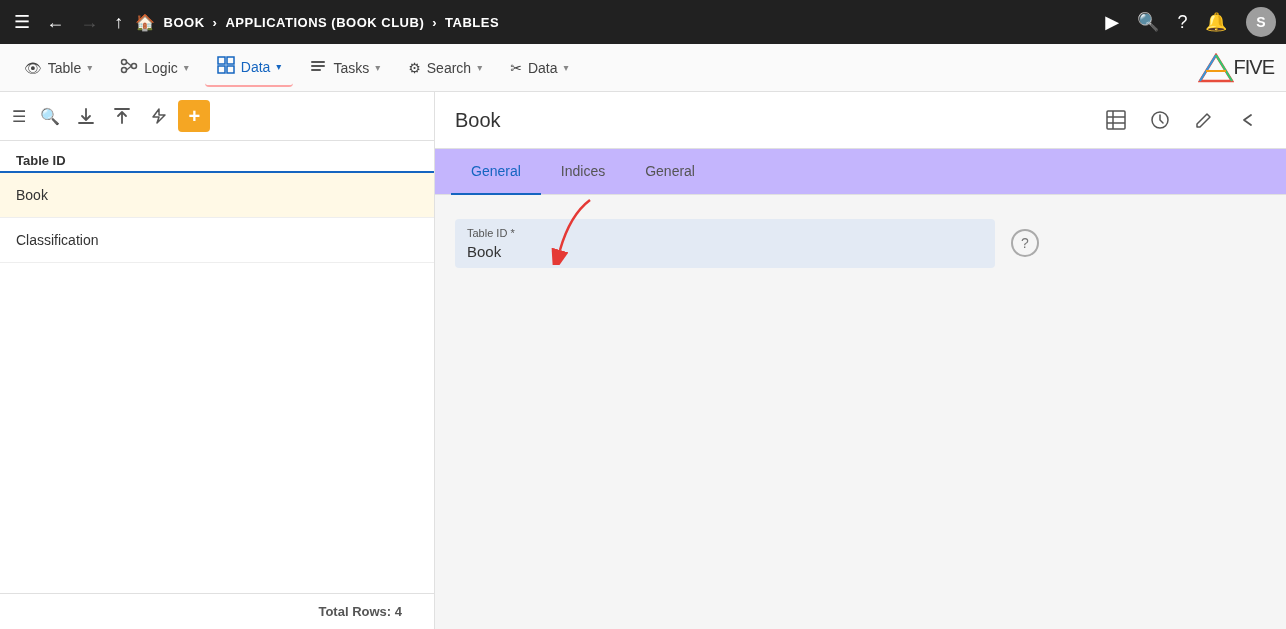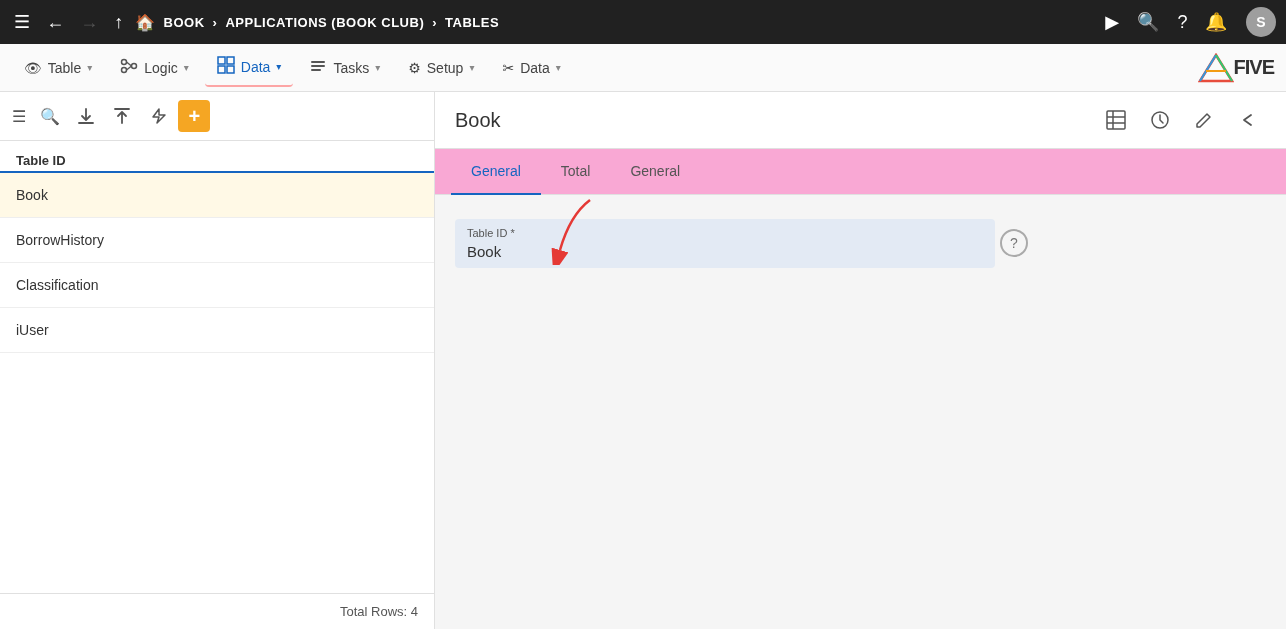--- a/index.html
+++ b/index.html
@@ -164,25 +164,25 @@
       padding: 14px 16px;
       border-bottom: 1px solid #eeeeee;
       cursor: pointer;
       font-size: 14px;
       color: #333;
     }
     .table-row.selected { background: #fff9e6; }
 
     
     .left-footer {
-      padding: 10px 16px;
+      padding: 10px 32px;
       border-top: 1px solid #e0e0e0;
       font-size: 13px;
       color: #555;
-      font-weight: 400;
+      font-weight: 700;
       text-align: right;
     }
 
     
     .right-panel {
       flex: 1;
       background: #f5f5f5;
       display: flex;
       flex-direction: column;
     }
@@ -215,21 +215,21 @@
       justify-content: center;
       color: #555;
       font-size: 18px;
       border-radius: 4px;
     }
 
     
     .tabs-bar {
       display: flex;
       align-items: center;
-      background: #f9a8d4;
+      background: #c4b5fd;
       padding: 0 16px;
       border-bottom: 1px solid #e0e0e0;
     }
     .tab {
       padding: 14px 20px;
       cursor: pointer;
       font-size: 14px;
       color: #555;
       border-bottom: 2px solid transparent;
       margin-bottom: -1px;
@@ -242,21 +242,21 @@
 
     
     .content-area {
       flex: 1;
       padding: 24px 20px;
       position: relative;
     }
     .form-field-container {
       display: flex;
       align-items: flex-start;
-      gap: 5px;
+      gap: 16px;
     }
     .form-field {
       background: #e3eaf4;
       border-radius: 4px;
       padding: 8px 12px;
       width: 540px;
     }
     .form-field label {
       display: block;
       font-size: 11px;
@@ -368,38 +368,38 @@
         <rect x="2" y="8" width="14" height="2" rx="1" fill="#555"></rect>
         <rect x="2" y="12" width="10" height="2" rx="1" fill="#555"></rect>
       </svg>
     </span>
     <span>Tasks</span>
     <span class="dropdown-arrow">▾</span>
   </div>
 
   <div class="nav-item">
     <span>⚙</span>
-    <span>Setup</span>
+    <span>Search</span>
     <span class="dropdown-arrow">▾</span>
   </div>
 
   <div class="nav-item">
     <span>✂</span>
     <span>Data</span>
     <span class="dropdown-arrow">▾</span>
   </div>
 
   <div class="five-logo-svg" style="margin-left:auto;">
     <svg width="36" height="30" viewBox="0 0 36 30">
       <polygon points="18,2 34,28 2,28" fill="none" stroke="#e74c3c" stroke-width="2.5"></polygon>
       <line x1="18" y1="2" x2="2" y2="28" stroke="#3498db" stroke-width="2"></line>
       <line x1="18" y1="2" x2="34" y2="28" stroke="#2ecc71" stroke-width="2"></line>
       <line x1="8" y1="18" x2="28" y2="18" stroke="#f39c12" stroke-width="2"></line>
     </svg>
-    <span style="font-size:20px; font-weight:700; color:#333; letter-spacing:-1px;">FIVE</span>
+    <span style="font-size:20px; font-weight:400; color:#333; letter-spacing:-1px;">FIVE</span>
   </div>
 </div>
 
 <div class="main-area">
 
   <div class="left-panel">
 
     <div class="search-bar">
       <span class="filter-icon">☰</span>
       <button class="toolbar-btn">🔍</button>
@@ -423,27 +423,21 @@
       <button class="toolbar-btn add">+</button>
     </div>
 
     <div class="table-header">Table ID</div>
 
     <div class="table-rows">
       <div class="table-row selected">
         <span>Book</span>
       </div>
       <div class="table-row">
-        <span>BorrowHistory</span>
-      </div>
-      <div class="table-row">
         <span>Classification</span>
-      </div>
-      <div class="table-row">
-        <span>iUser</span>
       </div>
     </div>
 
     <div class="left-footer">Total Rows: 4</div>
   </div>
 
   <div class="right-panel">
 
     <div class="right-header">
       <span class="right-title">Book</span>
@@ -470,21 +464,21 @@
         <button class="header-action-btn">
           <svg width="20" height="20" viewBox="0 0 20 20" fill="none">
             <path d="M13 5l-7 5 7 5" stroke="#555" stroke-width="1.8" stroke-linecap="round" stroke-linejoin="round"></path>
           </svg>
         </button>
       </div>
     </div>
 
     <div class="tabs-bar">
       <div class="tab active">General</div>
-      <div class="tab">Total</div>
+      <div class="tab">Indices</div>
       <div class="tab">General</div>
     </div>
 
     <div class="content-area">
 
       <div class="arrow-annotation">
         <svg width="80" height="70" viewBox="0 0 80 70">
           <defs>
             <marker id="arrowhead" markerWidth="10" markerHeight="7" refX="0" refY="3.5" orient="auto">
               <polygon points="0 0, 10 3.5, 0 7" fill="#e53935"></polygon>

